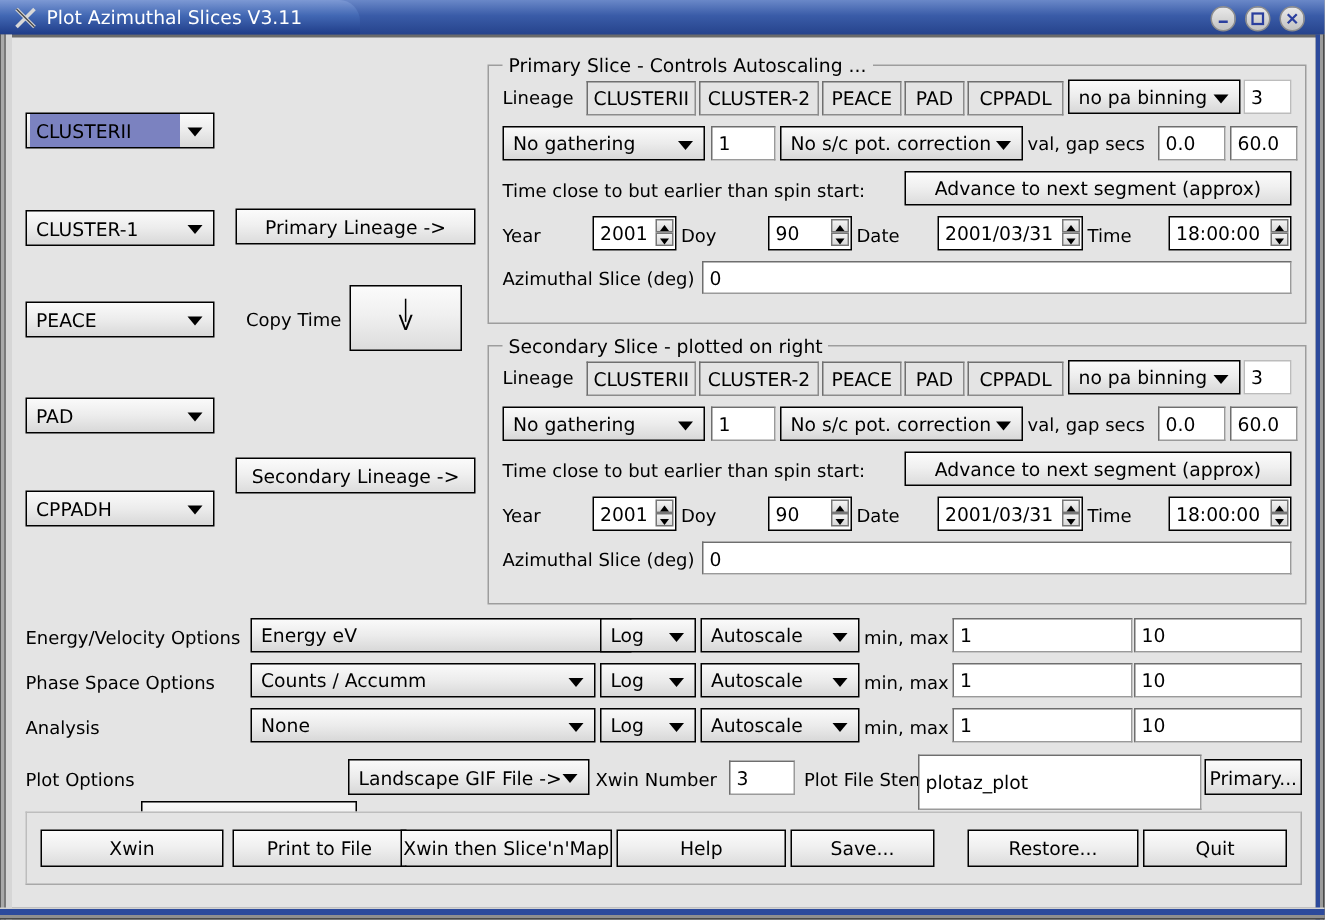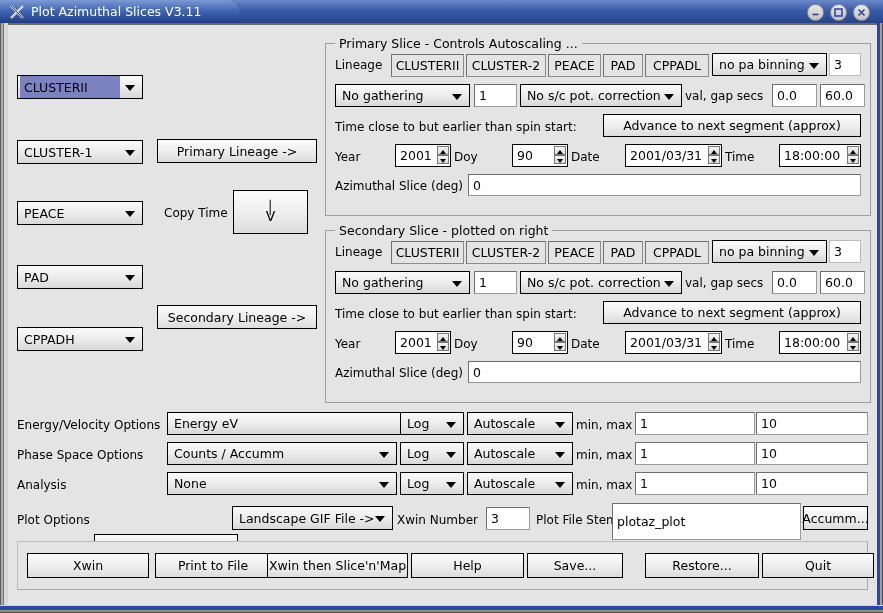--- a/index.html
+++ b/index.html
@@ -354,26 +354,26 @@
       <span class="carrow"></span>
     </div>
     <div class="combo" style="left:224px;top:481px;width:161px;height:24px;">
       <span class="ctxt">Landscape GIF File -&gt;</span>
       <span class="carrow"></span>
     </div>
     <div class="lbl" style="left:389px;top:488px;">Xwin Number</div>
     <div class="tfield" style="left:478px;top:482px;width:44px;height:23px;">3</div>
     <div class="lbl" style="left:528px;top:488px;">Plot File Stem</div>
     <div class="tfield" style="left:604px;top:478px;width:189px;height:37px;">plotaz_plot</div>
-    <div class="btn" style="left:795px;top:481px;width:65px;height:24px;">Accumm...</div>
+    <div class="btn" style="left:795px;top:481px;width:65px;height:24px;">Primary...</div>
 
     <div class="sunkpanel" style="left:9px;top:516px;width:851px;height:49px;">
       <div class="btn" style="left:137px;top:11px;width:116px;height:25px;">Print to File</div>
       <div class="btn" style="left:9px;top:11px;width:122px;height:25px;">Xwin</div>
       <div class="btn" style="left:249px;top:11px;width:141px;height:25px;">Xwin then Slice'n'Map</div>
       <div class="btn" style="left:393px;top:11px;width:113px;height:25px;">Help</div>
       <div class="btn" style="left:509px;top:11px;width:96px;height:25px;">Save...</div>
       <div class="btn" style="left:627px;top:11px;width:114px;height:25px;">Restore...</div>
-      <div class="btn" style="left:744px;top:11px;width:112px;height:25px;">Quit</div>
+      <div class="btn" style="left:744px;top:11px;width:96px;height:25px;">Quit</div>
     </div>
 
   </div>
 </div>
 
 </body></html>

